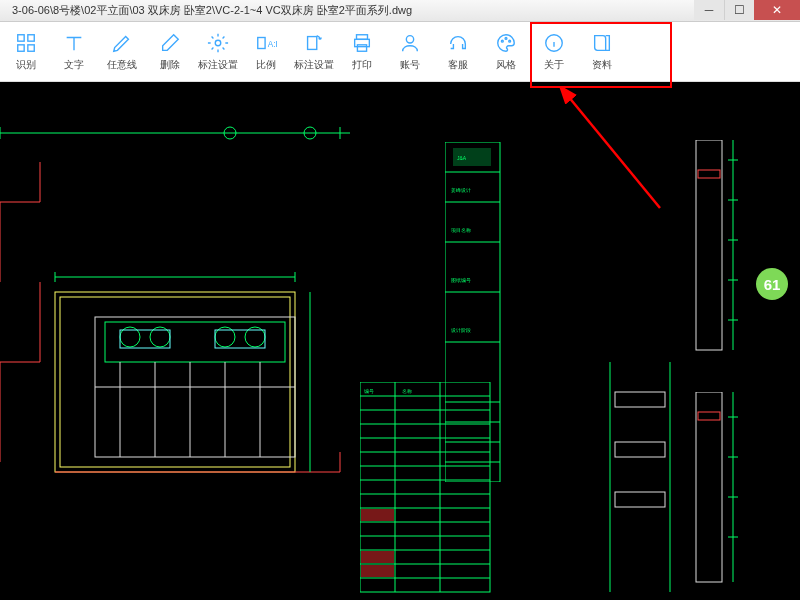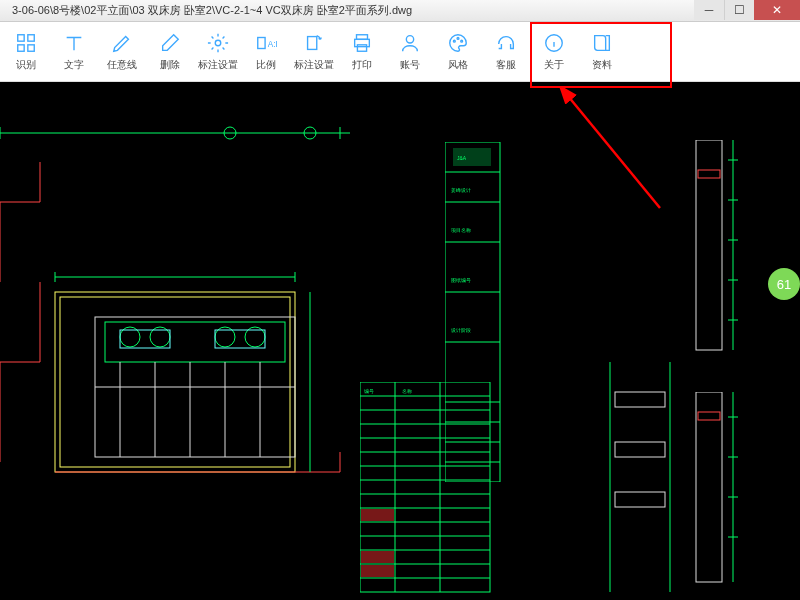--- a/index.html
+++ b/index.html
@@ -13,21 +13,21 @@
 .win-close { background: #c75050; color: #fff; width: 46px; }
 .toolbar { height: 60px; background: #fff; display: flex; align-items: center; padding-left: 2px; border-bottom: 1px solid #ddd; }
 .tool { width: 48px; height: 56px; display: flex; flex-direction: column; align-items: center; justify-content: center; gap: 4px; cursor: pointer; }
 .tool .ico { width: 22px; height: 22px; display: flex; align-items: center; justify-content: center; }
 .tool .lbl { font-size: 10px; color: #444; }
 .tool svg { stroke: #3fa9ff; fill: none; stroke-width: 1.5; }
 .hint { position: absolute; top: 100px; left: 0; height: 24px; background: #1e6ea7; color: #fff; font-size: 12px; padding: 0 14px; display: flex; align-items: center; }
 .canvas { position: absolute; top: 82px; left: 0; right: 0; bottom: 0; background: #000; }
 .redbox { position: absolute; top: 22px; left: 530px; width: 142px; height: 66px; border: 2px solid #ff0000; pointer-events: none; z-index: 50; }
 .arrow-svg { position: absolute; top: 88px; left: 540px; z-index: 50; pointer-events: none; }
-.badge { position: absolute; right: 0; top: 268px; width: 32px; height: 32px; border-radius: 50%; background: #7ed957; color: #fff; display: flex; align-items: center; justify-content: center; font-weight: normal; font-size: 13px; z-index: 40; }
+.badge { position: absolute; right: 12px; top: 268px; width: 32px; height: 32px; border-radius: 50%; background: #7ed957; color: #fff; display: flex; align-items: center; justify-content: center; font-weight: bold; font-size: 15px; z-index: 40; }
 
 .dwg { position: absolute; }
 .greenline { stroke: #00ff66; stroke-width: 1; fill: none; }
 .redline { stroke: #ff4444; stroke-width: 1; fill: none; }
 .yellowline { stroke: #ffff66; stroke-width: 1; fill: none; }
 .cyanline { stroke: #66ffff; stroke-width: 1; fill: none; }
 .whiteline { stroke: #dddddd; stroke-width: 1; fill: none; }
 .greentext { fill: #00ff66; font-size: 5px; }
 .greenfill { fill: #00ff66; }
 </style>
@@ -121,35 +121,35 @@
         <svg viewBox="0 0 24 24">
           <circle cx="12" cy="8" r="4"></circle>
           <path d="M4 21c0-4 4-6 8-6s8 2 8 6"></path>
         </svg>
       </span>
       <span class="lbl">账号</span>
     </div>
     <div class="tool">
       <span class="ico">
         <svg viewBox="0 0 24 24">
+          <path d="M4 13a8 8 0 0116 0v5h-3v-5M4 18h3v-5"></path>
+        </svg>
+      </span>
+      <span class="lbl">客服</span>
+    </div>
+    <div class="tool">
+      <span class="ico">
+        <svg viewBox="0 0 24 24">
           <path d="M12 3a9 9 0 100 18c2 0 2-2 1-3s0-3 2-3h3a3 3 0 003-3 9 9 0 00-9-9z"></path>
           <circle cx="8" cy="10" r="1"></circle>
           <circle cx="12" cy="7" r="1"></circle>
           <circle cx="16" cy="10" r="1"></circle>
         </svg>
       </span>
       <span class="lbl">风格</span>
-    </div>
-    <div class="tool">
-      <span class="ico">
-        <svg viewBox="0 0 24 24">
-          <path d="M4 13a8 8 0 0116 0v5h-3v-5M4 18h3v-5"></path>
-        </svg>
-      </span>
-      <span class="lbl">客服</span>
     </div>
     <div class="tool">
       <span class="ico">
         <svg viewBox="0 0 24 24">
           <circle cx="12" cy="12" r="9"></circle>
           <path d="M12 8h0M12 11v5"></path>
         </svg>
       </span>
       <span class="lbl">关于</span>
     </div>

